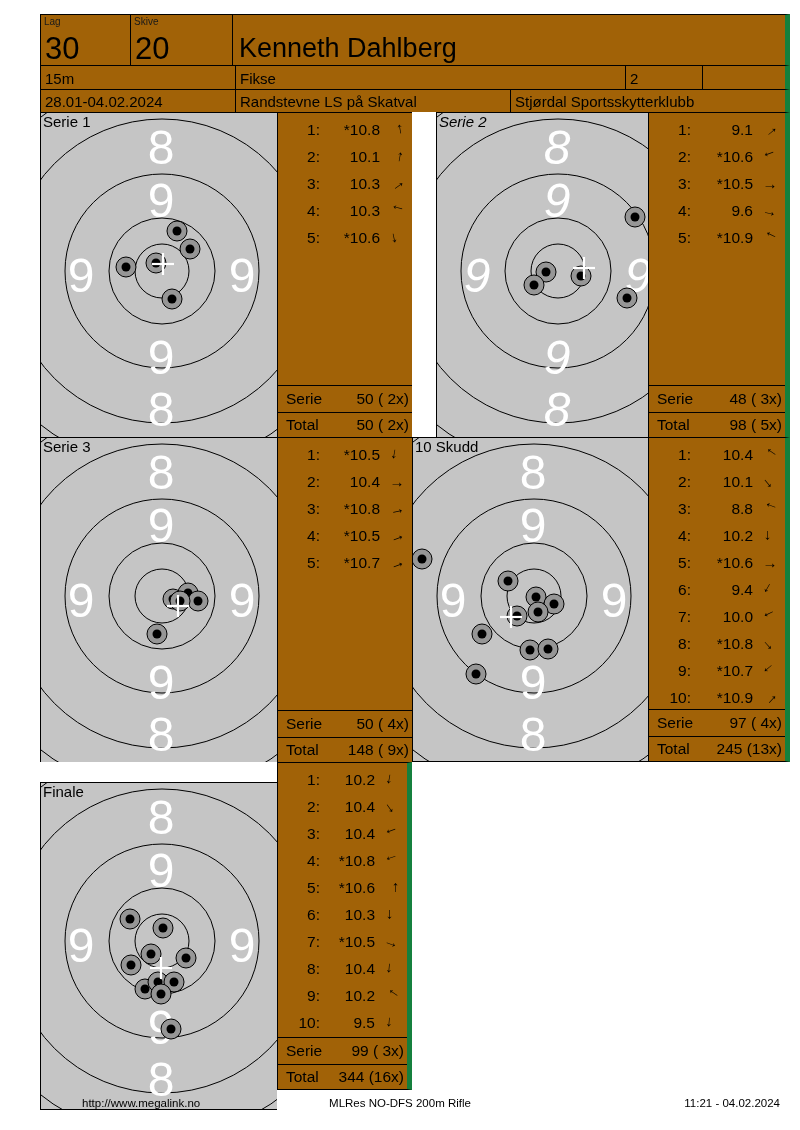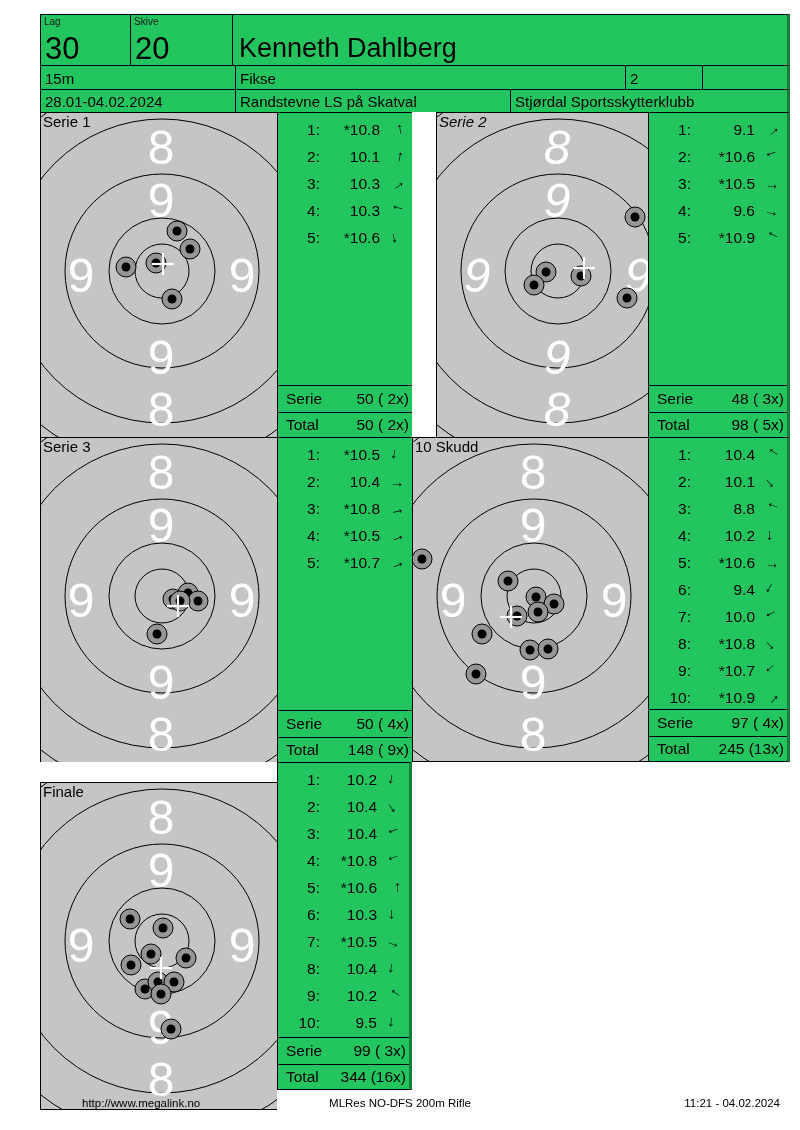--- a/index.html
+++ b/index.html
@@ -1,18 +1,18 @@
 <!DOCTYPE html>
 <html><head>
 <meta charset="utf-8">
 <style>
   html,body{margin:0;padding:0;background:#fff;}
   body{width:800px;height:1130px;position:relative;font-family:"Liberation Sans",sans-serif;color:#000;overflow:hidden;}
-  .cell{position:absolute;box-sizing:border-box;background:#22c55e;border-left:1px solid #000;border-top:1px solid #000;}
-  .br{border-right:3px solid #15803d;}
+  .cell{position:absolute;box-sizing:border-box;background:#a16207;border-left:1px solid #000;border-top:1px solid #000;}
+  .br{border-right:5px solid #15803d;}
   .bb{border-bottom:1px solid #000;}
   .mini-label{position:absolute;top:1px;left:3px;font-size:10px;color:#1a1a1a;}
   .big-value{position:absolute;bottom:1px;left:4px;font-size:31px;line-height:1;}
   .name-value{position:absolute;bottom:3px;left:6px;font-size:27px;line-height:1;}
   .plain-value{position:absolute;top:50%;transform:translateY(-50%);left:4px;font-size:15px;white-space:nowrap;}
   .target-cell{overflow:hidden;}
   .target-cell svg{position:absolute;top:0;left:0;}
   .panel-label{position:absolute;top:0px;left:2px;font-size:15px;z-index:2;}
   .scores-cell{display:flex;flex-direction:column;padding:0;}
   .score-list{flex:1 1 auto;padding-top:3px;overflow:hidden;}

